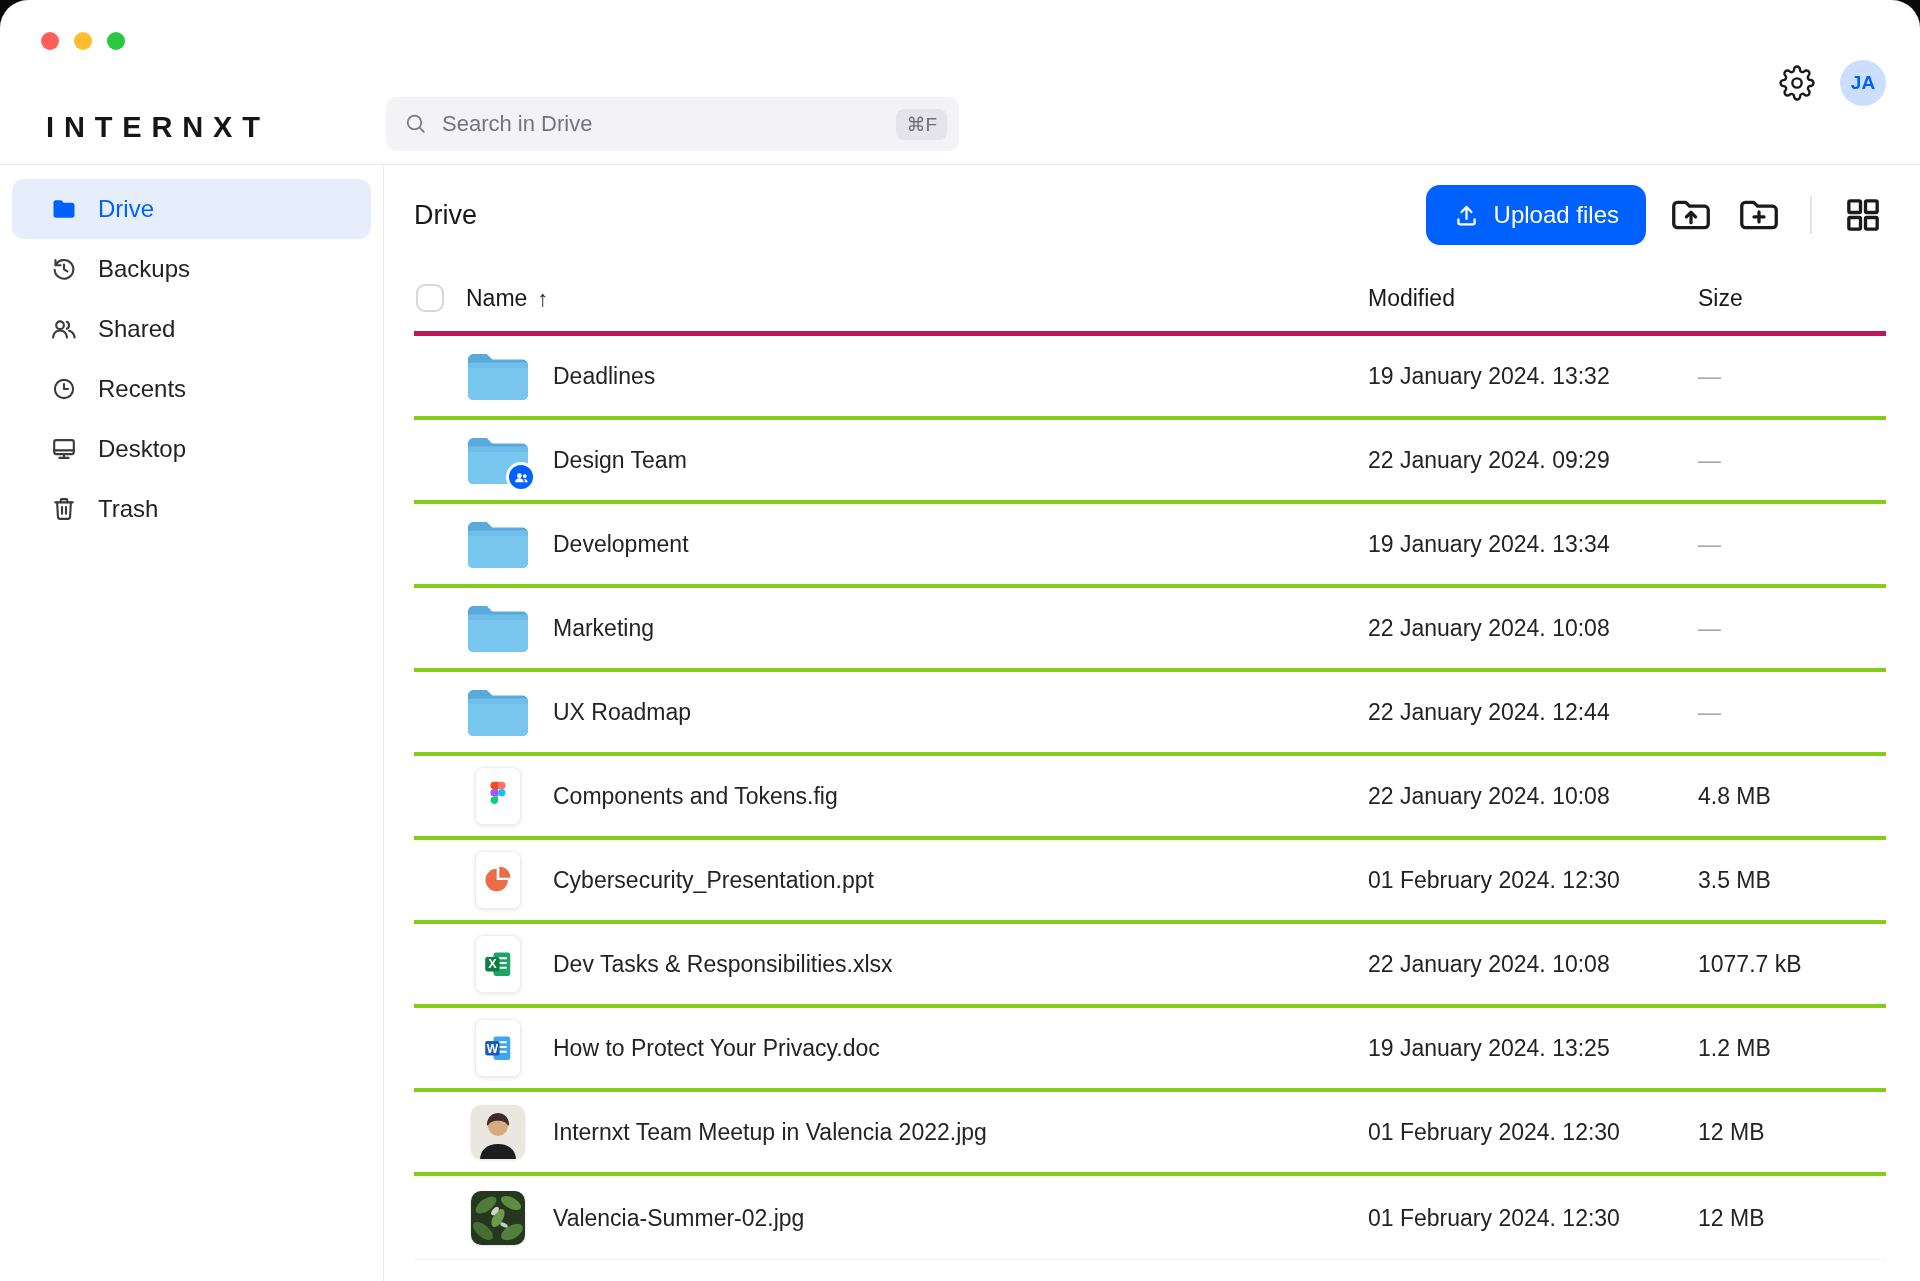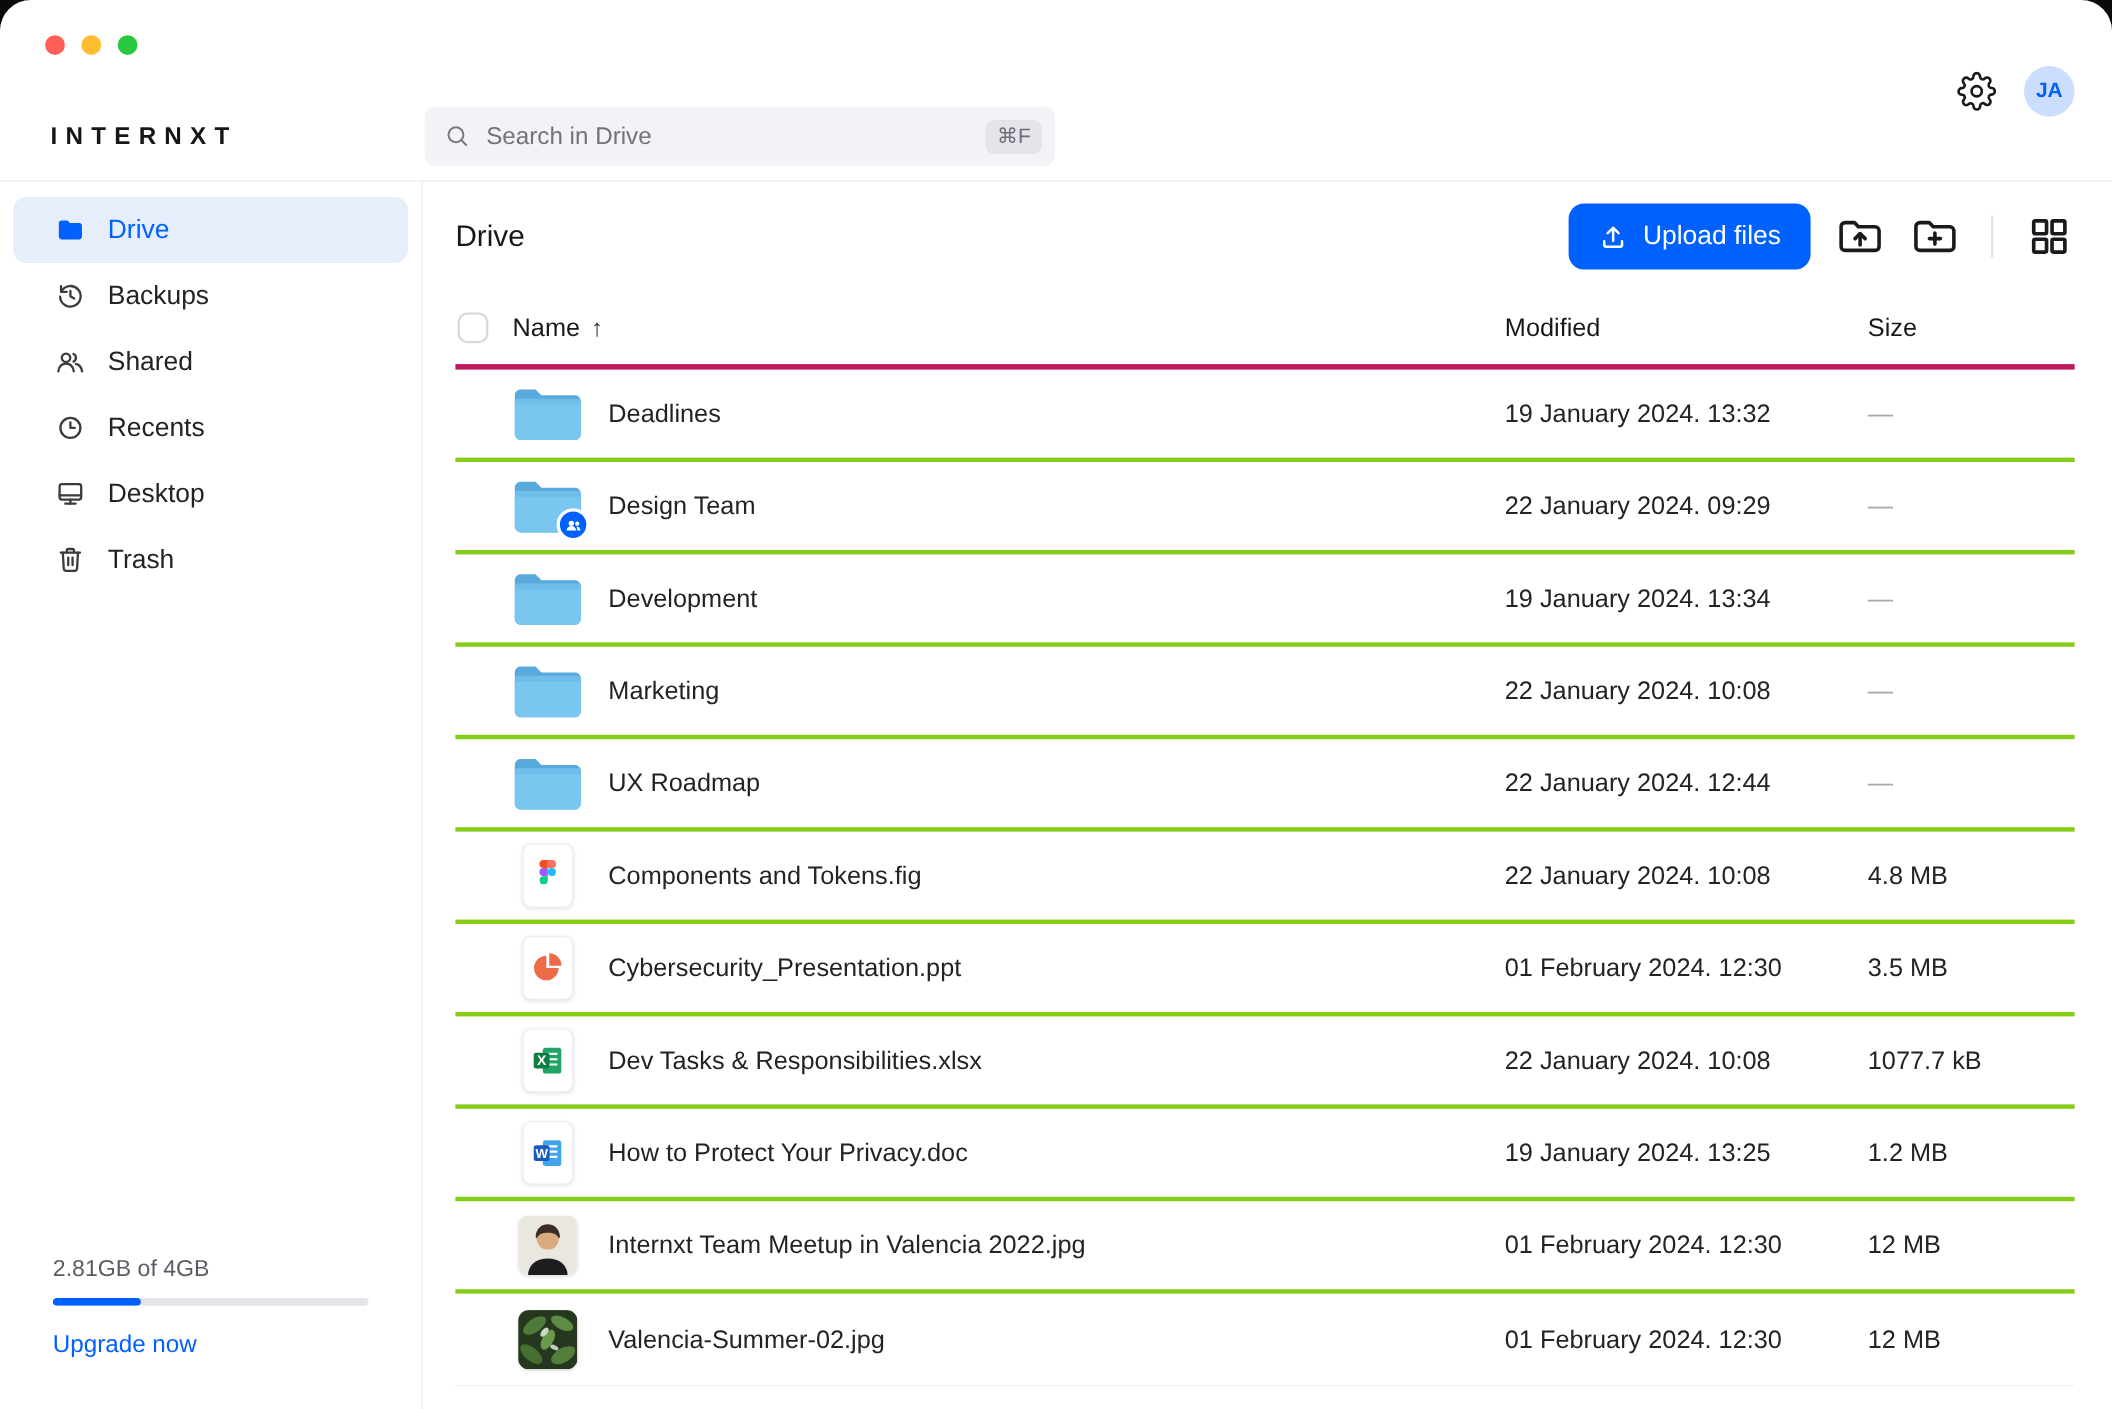--- a/index.html
+++ b/index.html
@@ -5,21 +5,21 @@
   * { margin:0; padding:0; box-sizing:border-box; }
   html,body { width:1920px; height:1281px; background:#0a0a0a; font-family:"Liberation Sans", sans-serif; overflow:hidden; }
   .window { position:relative; width:1920px; height:1281px; background:#ffffff; border-radius:28px 28px 0 0; overflow:hidden; }
 
   
   .traffic { position:absolute; top:32px; left:41px; display:flex; gap:15px; z-index:5; }
   .traffic span { width:18px; height:18px; border-radius:50%; display:block; }
 
   
   .topbar { position:relative; height:165px; border-bottom:1px solid #E9E9EE; }
-  .logo { position:absolute; left:46px; top:111px; font-size:22px; font-weight:700; letter-spacing:0.34em; color:#16161a; }
+  .logo { position:absolute; left:46px; top:111px; font-size:29px; font-weight:700; letter-spacing:0.34em; color:#16161a; }
   .searchbar { position:absolute; left:386px; top:97px; width:573px; height:54px; background:#F2F2F7; border-radius:10px; display:flex; align-items:center; padding:0 12px 0 18px; }
   .searchbar svg { flex:0 0 auto; }
   .searchbar input { flex:1 1 auto; border:none; outline:none; background:transparent; font-family:"Liberation Sans",sans-serif; font-size:22px; color:#3f3f46; margin-left:14px; }
   .searchbar input::placeholder { color:#73737d; }
   .kbd-badge { flex:0 0 auto; background:#E4E4EA; color:#6e6e78; border-radius:8px; font-size:19px; padding:6px 10px; line-height:1; }
   .top-right { position:absolute; right:34px; top:0; height:165px; display:flex; align-items:center; gap:25px; }
   .icon-btn { background:none; border:none; cursor:pointer; display:flex; align-items:center; justify-content:center; padding:0; }
   .avatar { width:46px; height:46px; border-radius:50%; background:#CBDEFE; color:#0061FE; font-size:19px; font-weight:700; display:flex; align-items:center; justify-content:center; cursor:pointer; }
 
   
@@ -168,27 +168,20 @@
                 <path d="M4.5 6.3h15"></path>
                 <path d="M9.2 6.3V4.6c0-.6.5-1.1 1.1-1.1h3.4c.6 0 1.1.5 1.1 1.1v1.7"></path>
                 <path d="M6.1 6.3l.7 12.4c.1 1 .9 1.8 1.9 1.8h6.6c1 0 1.8-.8 1.9-1.8l.7-12.4"></path>
                 <path d="M10.3 10.3v5.8"></path>
                 <path d="M13.7 10.3v5.8"></path>
               </svg>
             </span>
     <span class="nlabel">Trash</span>
   </div>
         </nav>
-      <div class="storage">
-        <div class="storage-text">2.81GB of 4GB</div>
-        <div class="storage-track">
-          <div class="storage-fill" style="width: 28%;"></div>
-        </div>
-        <span class="upgrade">Upgrade now</span>
-      </div>
     </aside>
 
     <section class="main">
 
       <div class="toolbar">
         <h1 class="page-title">Drive</h1>
         <div class="toolbar-right">
           <button class="upload-btn">
             <svg width="27" height="27" viewBox="0 0 24 24" fill="none" stroke="#ffffff" stroke-width="2" stroke-linecap="round" stroke-linejoin="round">
                 <path d="M12 15V4.6"></path>

